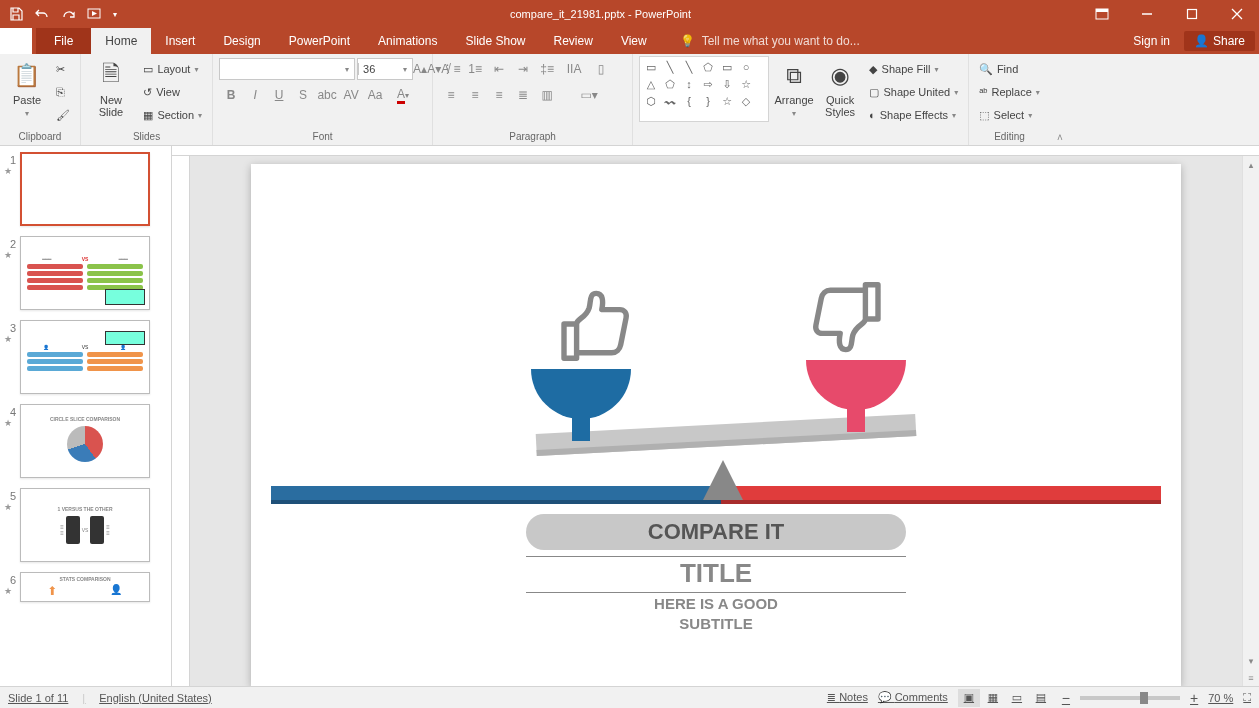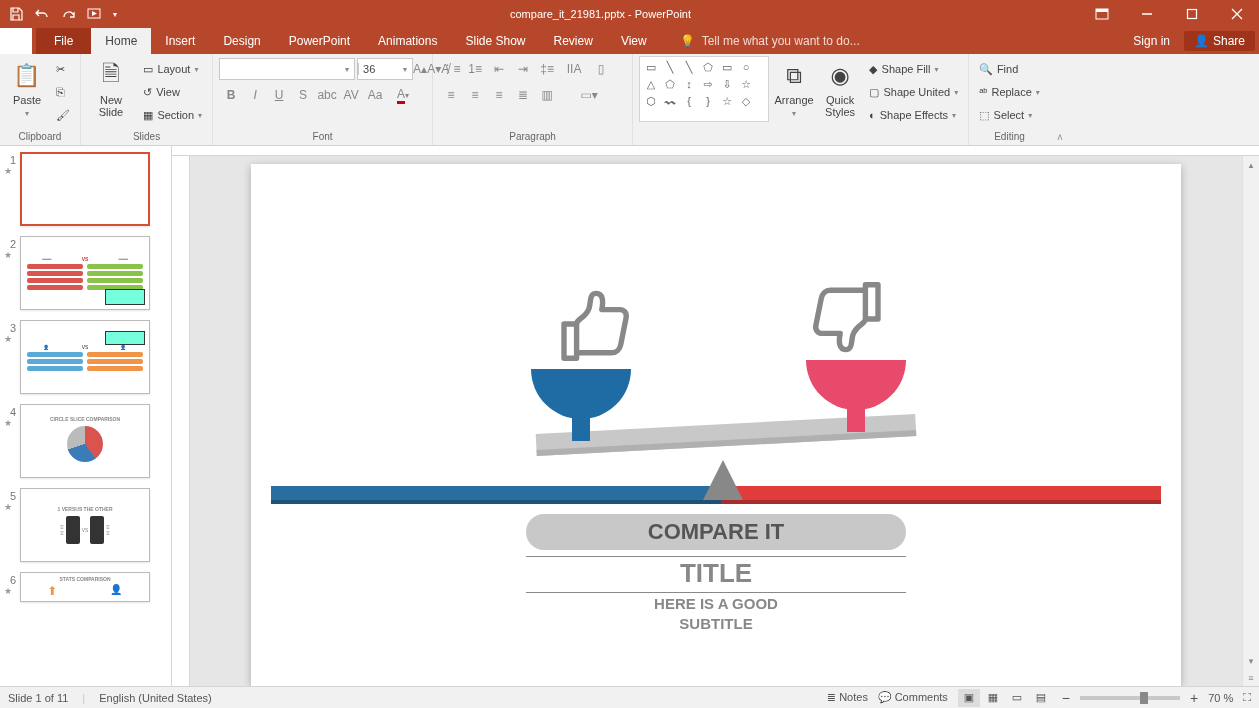--- a/index.html
+++ b/index.html
@@ -43,21 +43,21 @@
 .thumb-star{font-size:9px;color:#999;}
 .thumb { width: 130px; height: 74px; background: #fff; border: 1px solid #bbb; box-shadow: 0 1px 2px rgba(0,0,0,0.1); cursor: pointer; position:relative; display:flex;align-items:center;justify-content:center;font-size:7px;color:#888;overflow:hidden;}
 .thumb.active { border: 2px solid #D35032; }
 .ruler-h{height:18px;background:#fff;border-bottom:1px solid #d4d4d4;}
 .ruler-v{width:18px;background:#fff;border-right:1px solid #d4d4d4;}
 .editor-wrap{flex:1;display:flex;flex-direction:column;}
 .editor-row{flex:1;display:flex;}
 .editor { flex: 1; background: #e6e6e6; display: flex; justify-content: center; align-items:flex-start; padding-top:8px; overflow:auto;}
 .slide { width: 930px; height: 522px; background: #fff; box-shadow: 0 2px 8px rgba(0,0,0,0.25); position:relative;}
 
-.statusbar { height: 22px; background: #F1F1F1; border-top: 1px solid #d4d4d4; display: flex; align-items: center; font-size: 11px; color: #555; padding: 0 8px; gap:14px;}
+.statusbar { height: 22px; background: #F1F1F1; border-top: 1px solid #d4d4d4; display: flex; align-items: center; font-size: 11px; color: #555; padding: 0 8px; gap:14px;text-decoration:underline;}
 .statusbar .sep{color:#cacaca;}
 .status-right{margin-left:auto;display:flex;align-items:center;gap:10px;}
 .view-btns{display:flex;gap:2px;}
 .vb{width:22px;height:18px;display:flex;align-items:center;justify-content:center;cursor:pointer;}
 .zoom-slider{width:100px;height:4px;background:#c8c8c8;position:relative;}
 .zoom-slider .thumb-z{width:8px;height:12px;background:#888;position:absolute;top:-4px;left:60px;}
 
 
 .slide .bar-blue{position:absolute;left:20px;top:322px;width:450px;height:18px;background:#2A6DA0;border-bottom:4px solid #1e5078;}
 .slide .bar-red{position:absolute;right:20px;top:322px;width:440px;height:18px;background:#E03C3C;border-bottom:4px solid #a82c2c;}

